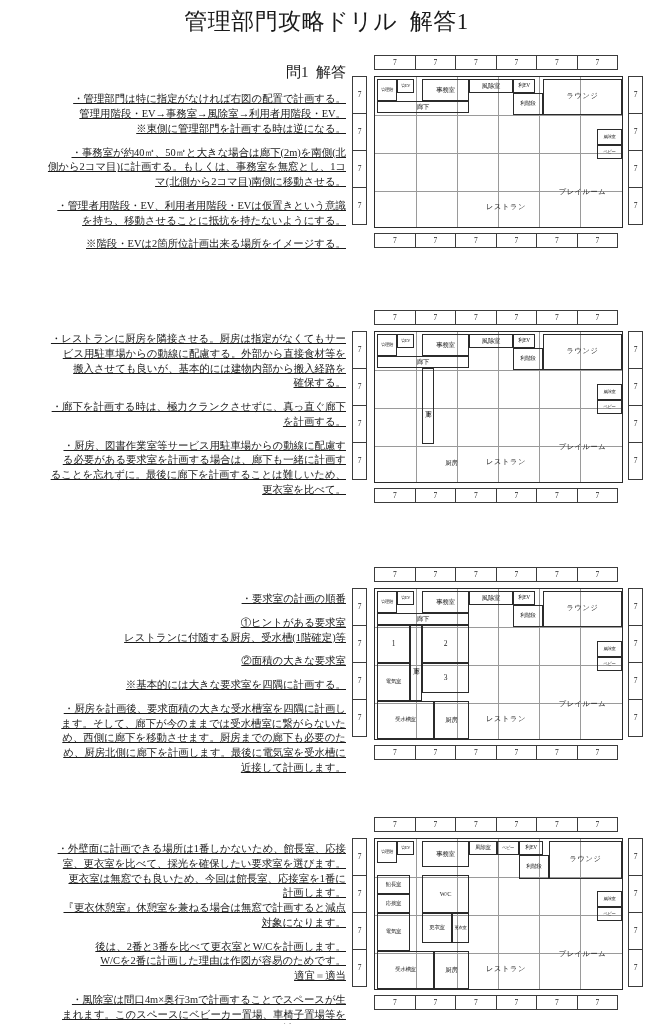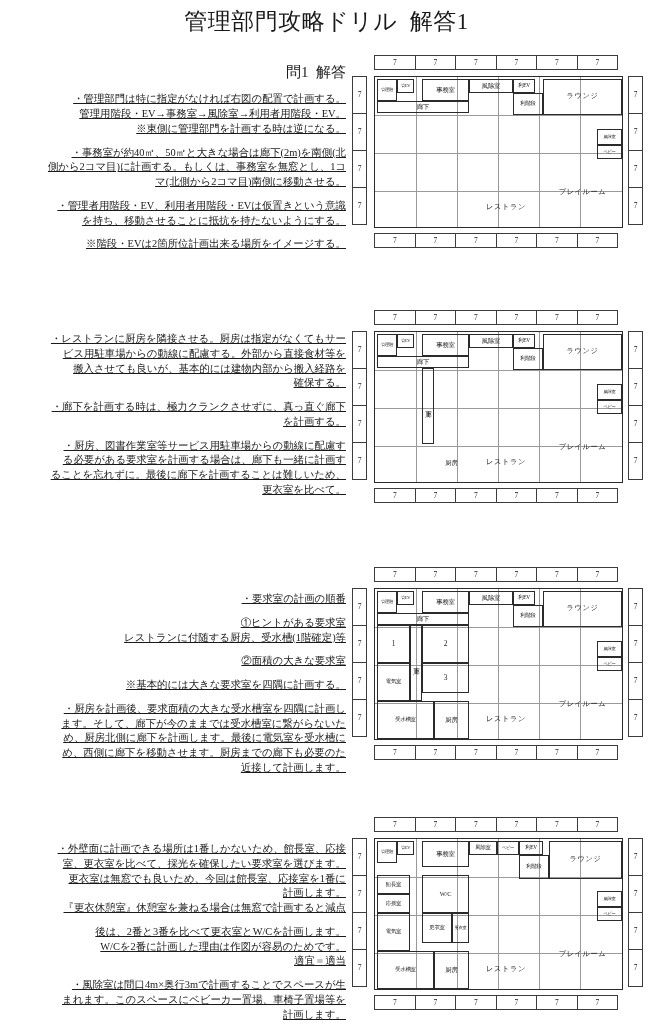--- a/index.html
+++ b/index.html
@@ -193,32 +193,33 @@
       </div>
       <div class="para">
         <span class="ln">②面積の大きな要求室</span>
       </div>
       <div class="para">
         <span class="ln">※基本的には大きな要求室を四隅に計画する。</span>
       </div>
       <div class="para">
         <span class="ln">・厨房を計画後、要求面積の大きな受水槽室を四隅に計画し</span>
         <span class="ln">ます。そして、廊下が今のままでは受水槽室に繋がらないた</span>
+        <span class="ln">め、西側に廊下を移動させます。厨房までの廊下も必要のた</span>
         <span class="ln">め、厨房北側に廊下を計画します。最後に電気室を受水槽に</span>
-        <span class="ln">め、西側に廊下を移動させます。厨房までの廊下も必要のた</span>
         <span class="ln">近接して計画します。</span>
       </div>
     </div>
     <div class="text-col" style="top: 842px;">
       <div class="para">
         <span class="ln">・外壁面に計画できる場所は1番しかないため、館長室、応接</span>
         <span class="ln">室、更衣室を比べて、採光を確保したい要求室を選びます。</span>
         <span class="ln">更衣室は無窓でも良いため、今回は館長室、応接室を1番に</span>
         <span class="ln">計画します。</span>
         <span class="ln">『更衣休憩室』休憩室を兼ねる場合は無窓で計画すると減点</span>
+        <span class="ln">対象になります。</span>
       </div>
       <div class="para">
         <span class="ln">後は、2番と3番を比べて更衣室とW/Cを計画します。</span>
         <span class="ln">W/Cを2番に計画した理由は作図が容易のためです。</span>
         <span class="ln">適宜＝適当</span>
       </div>
       <div class="para">
         <span class="ln">・風除室は間口4m×奥行3mで計画することでスペースが生</span>
         <span class="ln">まれます。このスペースにベビーカー置場、車椅子置場等を</span>
         <span class="ln">計画します。</span>

